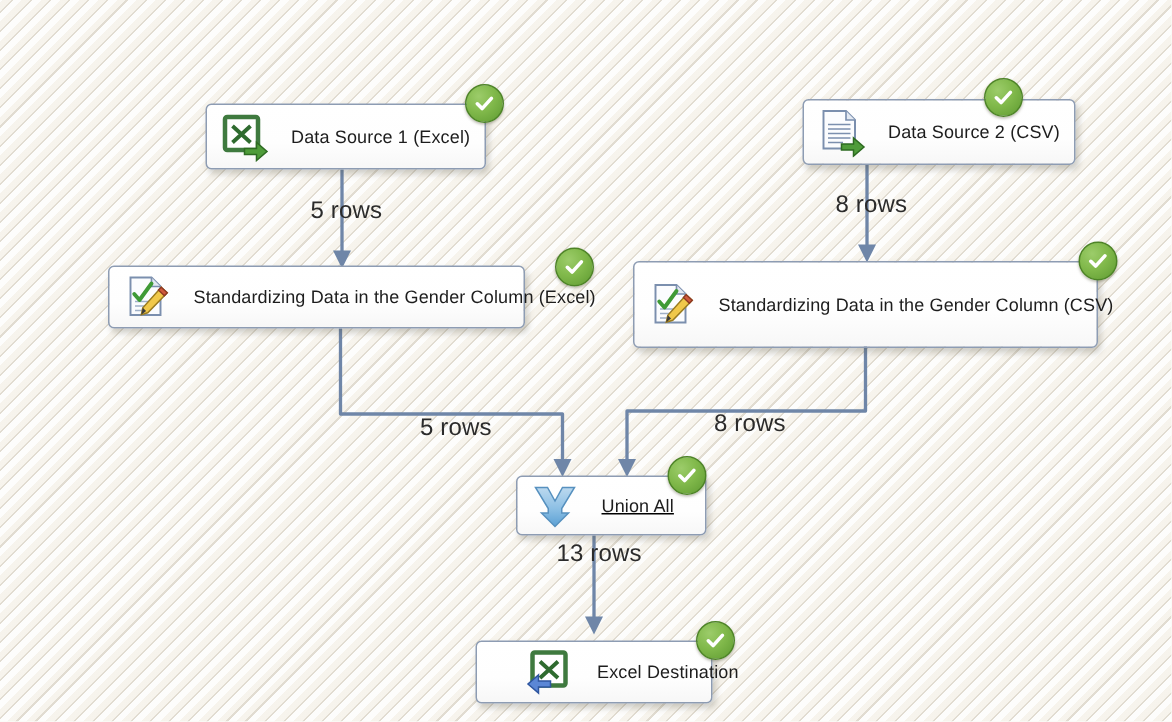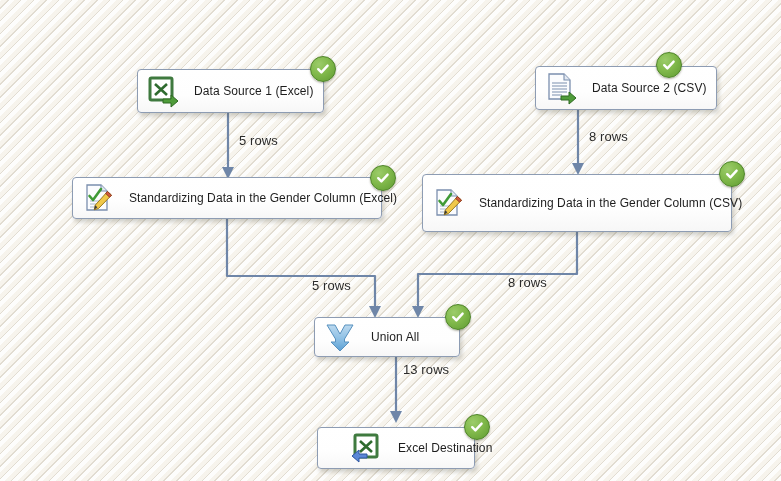--- a/index.html
+++ b/index.html
@@ -36,26 +36,25 @@
     fill: none;
     stroke: #6f86a8;
     stroke-width: 2.2;
     stroke-linejoin: round;
     stroke-linecap: butt;
   }
   .wire-head { fill: #6f86a8; }
 
   .wire-label {
     position: absolute;
-    font-size: 13px;
+    font-size: 16px;
     color: #2b2b2b;
     white-space: nowrap;
     letter-spacing: 0.1px;
     line-height: 12px;
-    margin-left: 32px;
   }
 
   
   .node {
     position: absolute;
     box-sizing: border-box;
     background: #fdfdfd;
     background: linear-gradient(180deg,#ffffff 0%, #fefefe 60%, #f7f7f7 100%);
     border: 1px solid #8d9cb3;
     border-radius: 4px;
@@ -166,21 +165,21 @@
       </svg>
     </span>
     <span class="ntext">Data Source 2 (CSV)</span>
   </div>
   <div class="status-badge" style="left:656px; top:52px;">
     <svg width="16" height="16" viewBox="0 0 16 16">
       <path d="M 3.2 8.2 L 6.4 11.4 L 12.6 4.6" stroke="#ffffff" stroke-width="2.4" fill="none" stroke-linecap="round" stroke-linejoin="round"></path>
     </svg>
   </div>
 
-  <div class="node" style="left:72px; top:177px; width:310px; height:42px;align-items:center;">
+  <div class="node" style="left:72px; top:177px; width:278px; height:42px;align-items:center;">
     <span class="icon-wrap">
       <svg width="34" height="34" viewBox="0 0 34 34">
         <path d="M 6 4 L 20 4 L 26 10 L 26 29 L 6 29 Z" fill="#fbfcfe" stroke="#7b8fae" stroke-width="1.3"></path>
         <path d="M 20 4 L 20 10 L 26 10" fill="#e3e9f2" stroke="#7b8fae" stroke-width="1.1"></path>
         <g stroke="#9fb0c8" stroke-width="0.9">
           <path d="M 9 20 L 22 20"></path>
             <path d="M 9 23 L 22 23"></path>
             <path d="M 9 26 L 17 26"></path>
         </g>
         <path d="M 8.5 15 L 12 19 L 20 8" stroke="#3f9a36" stroke-width="2.6" fill="none" stroke-linecap="round" stroke-linejoin="round"></path>
@@ -218,21 +217,21 @@
       </svg>
     </span>
     <span class="ntext">Standardizing Data in the Gender Column (CSV)</span>
   </div>
   <div class="status-badge" style="left:719px; top:161px;">
     <svg width="16" height="16" viewBox="0 0 16 16">
       <path d="M 3.2 8.2 L 6.4 11.4 L 12.6 4.6" stroke="#ffffff" stroke-width="2.4" fill="none" stroke-linecap="round" stroke-linejoin="round"></path>
     </svg>
   </div>
 
-  <div class="node" style="left:314px; top:317px; width:146px; height:40px;">
+  <div class="node" style="left:344px; top:317px; width:127px; height:40px;text-decoration:underline;">
     <span class="icon-wrap">
       <svg width="34" height="34" viewBox="0 0 34 34">
         <defs>
           <linearGradient id="ua" x1="0" y1="0" x2="0" y2="1">
             <stop offset="0%" stop-color="#bcd9ef"></stop>
             <stop offset="55%" stop-color="#8cbfe4"></stop>
             <stop offset="100%" stop-color="#5ba0d4"></stop>
           </linearGradient>
         </defs>
         <path d="M 4 5 L 12 5 L 17 14 L 22 5 L 30 5 L 21.5 19 L 21.5 22 L 26 22 L 17 31 L 8 22 L 12.5 22 L 12.5 19 Z" fill="url(#ua)" stroke="#5791bf" stroke-width="1"></path>

